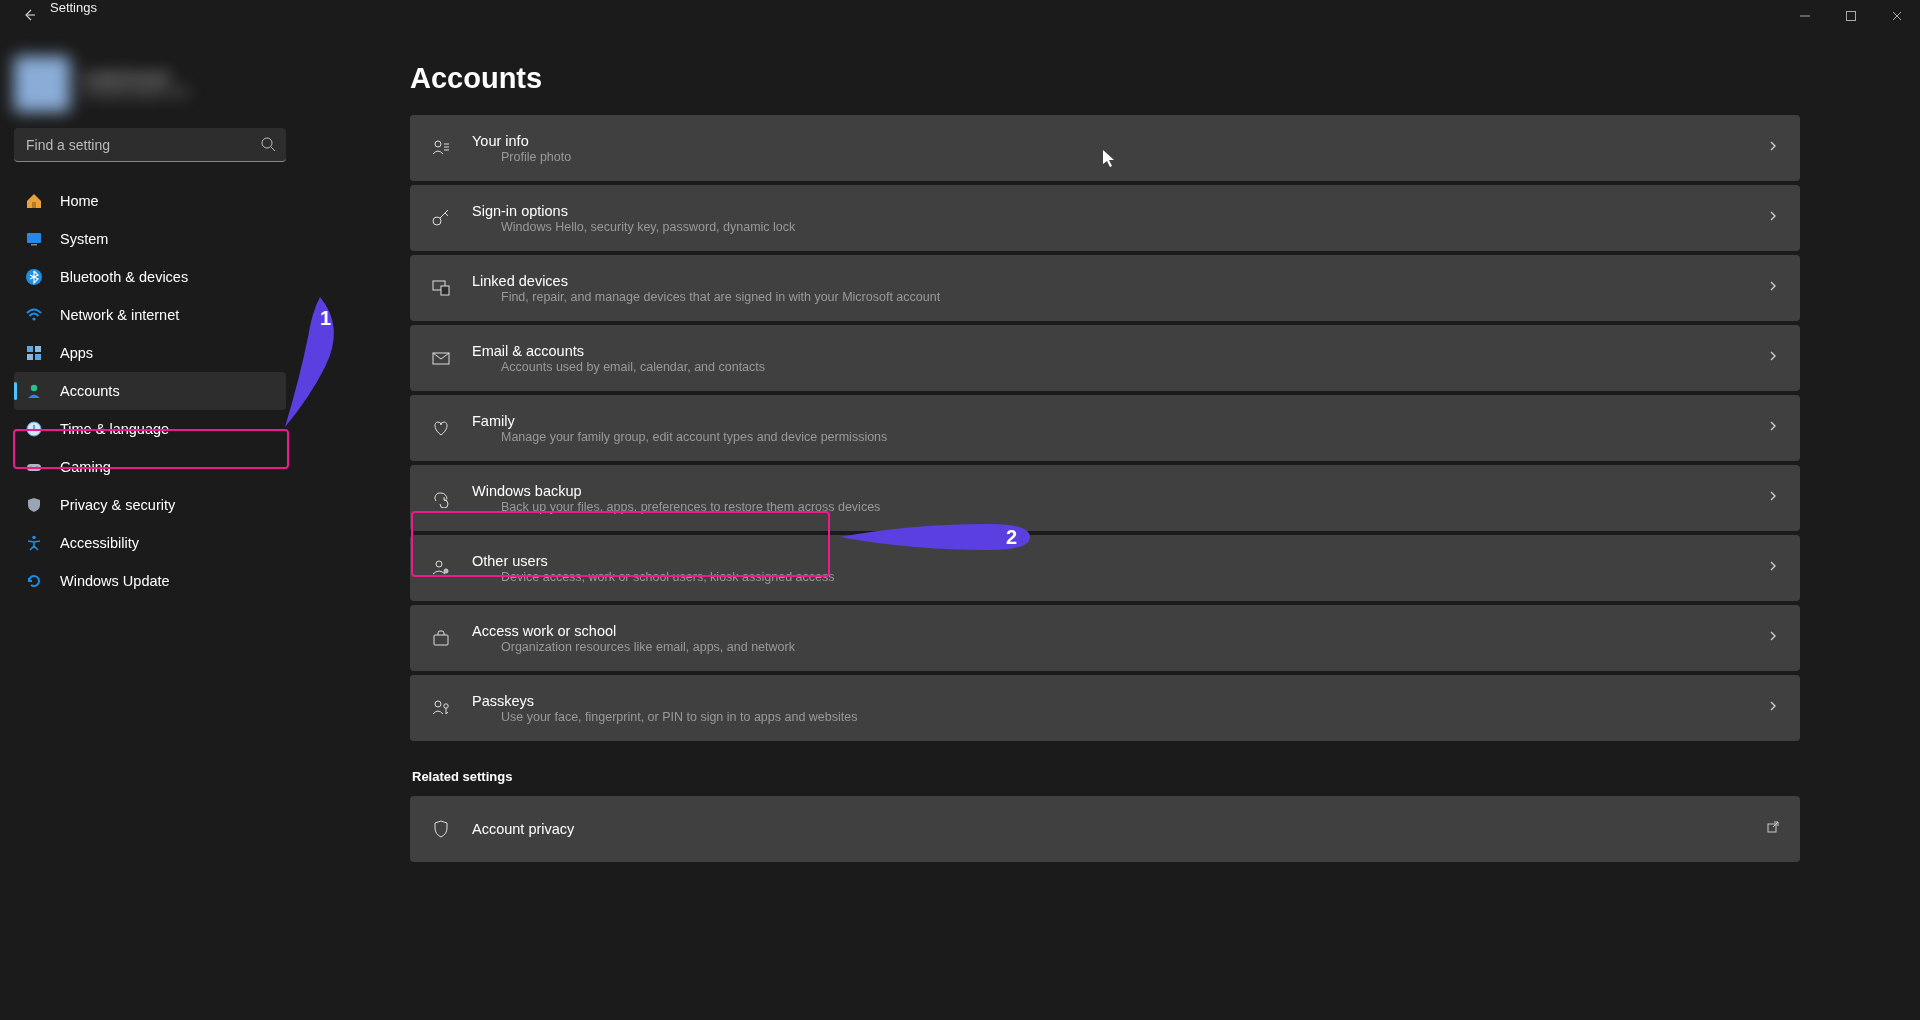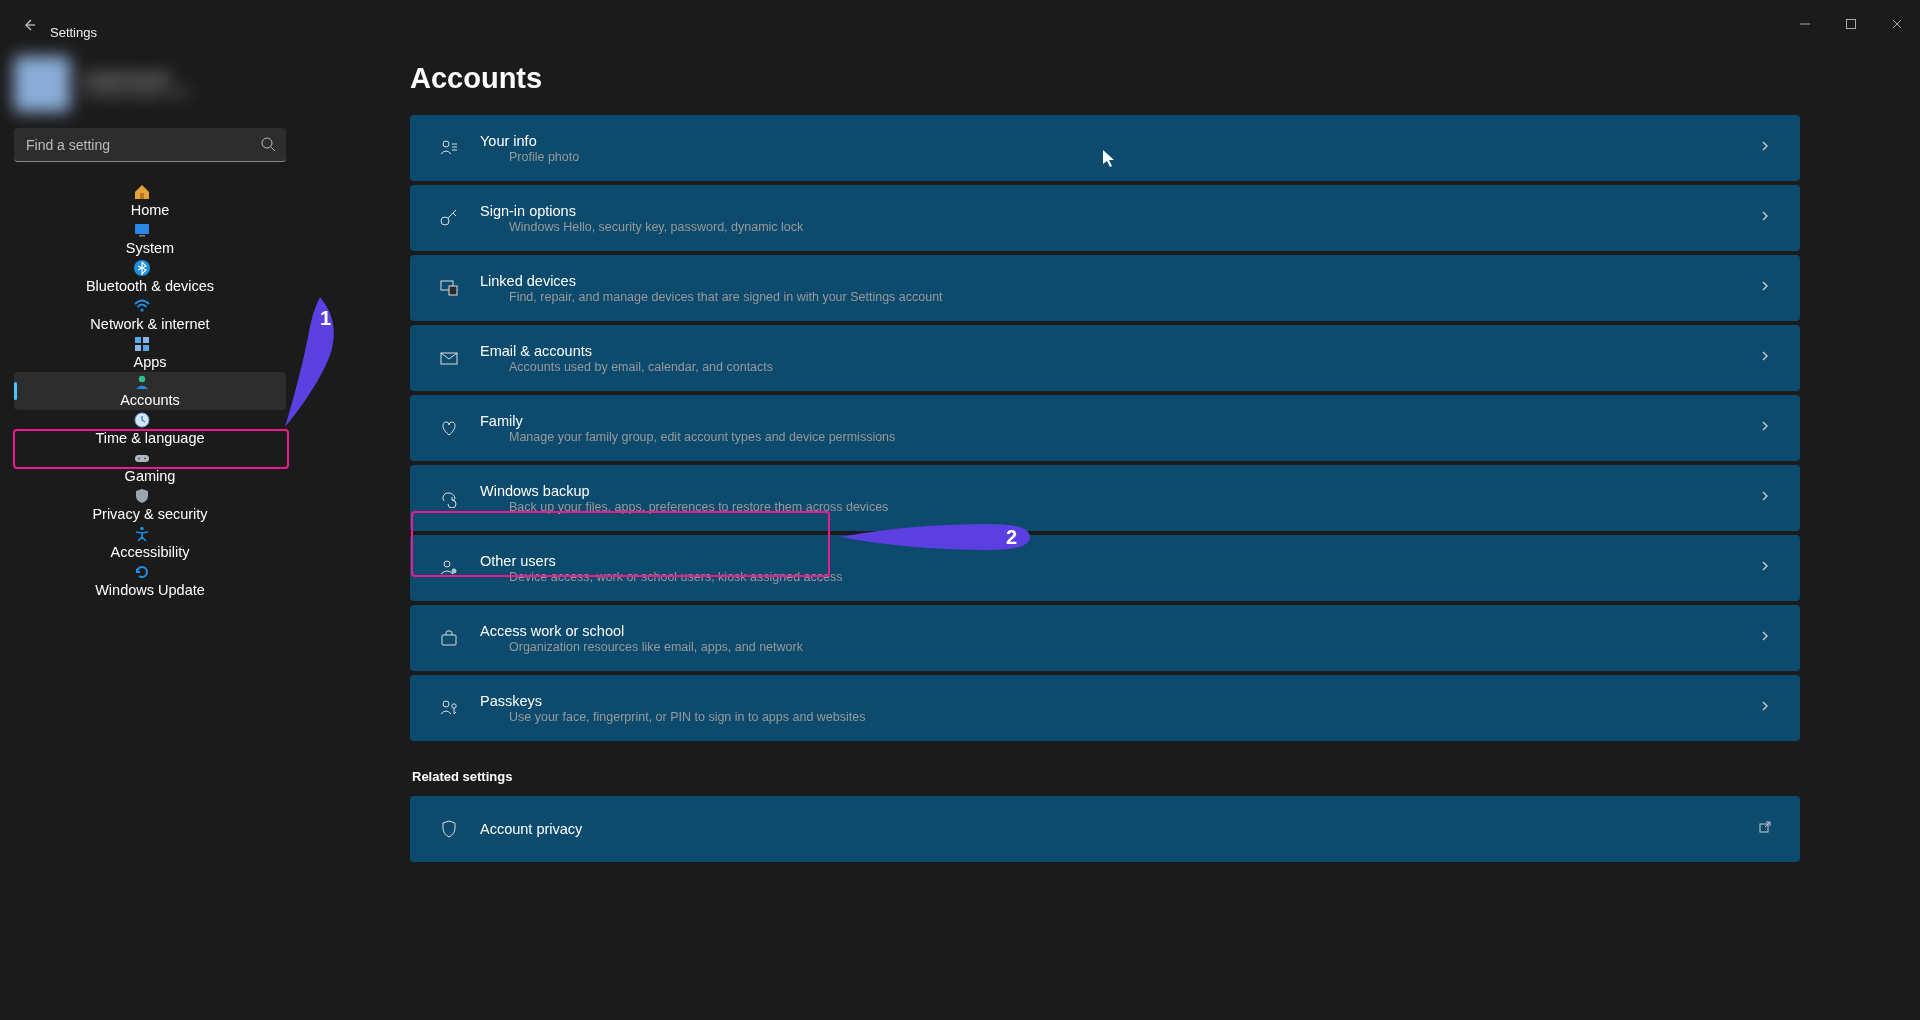--- a/index.html
+++ b/index.html
@@ -1,48 +1,48 @@
 <!DOCTYPE html>
 <html><head>
 <meta charset="utf-8">
 <style>
   * { margin: 0; padding: 0; box-sizing: border-box; font-family: "Segoe UI", sans-serif; }
   body { background: #1b1b1b; color: #ffffff; width: 1920px; height: 1020px; overflow: hidden; position: relative; }
 
   
-  .titlebar { height: 40px; display: flex; align-items: flex-end; padding-left: 14px; }
+  .titlebar { height: 40px; display: flex; align-items: flex-start; padding-left: 14px; }
   .titlebar .back { width: 30px; height: 30px; display:flex; align-items:center; justify-content:center; color:#ccc; }
   .titlebar .title { font-size: 13px; margin-left: 6px; color: #eee; }
   .titlebar .spacer { flex: 1; }
   .winbtn { width: 46px; height: 32px; display:flex; align-items:center; justify-content:center; color:#aaa; }
 
   .layout { display: flex; position: absolute; top: 40px; left: 0; right: 0; bottom: 0; }
 
   
   .sidebar { width: 300px; padding: 14px 14px 0 14px; }
   .profile { display:flex; align-items:center; height:60px; margin-bottom:14px; filter: blur(8px); }
   .profile .avatar { width:56px; height:56px; background:#8aadd8; border-radius:4px; margin-right:12px; }
   .profile .ptxt .n { font-size:14px; color:#fff; }
   .profile .ptxt .e { font-size:12px; color:#aaa; }
 
   .search { position:relative; margin-bottom:20px; }
   .search input { width:100%; height:34px; background:#2d2d2d; border:none; border-bottom:1px solid #888; border-radius:4px; color:#fff; padding:0 36px 0 12px; font-size:14px; outline:none; }
   .search input::placeholder { color:#bbb; }
   .search .sicon { position:absolute; right:10px; top:8px; color:#bbb; }
 
   .nav { list-style:none; }
-  .nav li { height:38px; display:flex; align-items:center; padding:0 10px; border-radius:4px; font-size:14.5px; color:#fff; cursor:default; position:relative;flex-direction:column; }
+  .nav li { height:38px; display:flex; align-items:center; padding:0 10px; border-radius:4px; font-size:14.5px; color:#fff; cursor:default; position:relative; }
   .nav li .nicon { width:20px; height:20px; margin-right:16px; display:flex; align-items:center; justify-content:center; }
   .nav li.active { background:#2d2d2d; }
   .nav li.active::before { content:""; position:absolute; left:0; top:10px; bottom:10px; width:3px; background:#4cc2ff; border-radius:2px; }
 
   
   .main { flex:1; padding: 22px 120px 0 110px; overflow-y:auto; }
   .page-title { font-size:29px; font-weight:600; margin-bottom:20px; }
-  .card { background:#0c4a6e; border-radius:4px; margin-bottom:4px; height:66px; display:flex; align-items:center; padding:0 28px; cursor:default; }
+  .card { background:#404040; border-radius:4px; margin-bottom:4px; height:66px; display:flex; align-items:center; padding:0 20px; cursor:default; }
   .card .cicon { width:22px; height:22px; margin-right:20px; color:#ddd; display:flex; align-items:center; justify-content:center; }
   .card .ctext .ct { font-size:14.5px; color:#fff; }
   .card .ctext .cs { font-size:12.5px; color:#999; margin-top:1px;margin-left:29px; }
   .card .chev { margin-left:auto; color:#ccc; }
   .section-h { font-size:13px; font-weight:600; margin:28px 0 12px 2px; }
 
   
   .annot-box { position:absolute; border:2.5px solid #ec1a8c; border-radius:4px; pointer-events:none; z-index:50; }
   .annot-arrow { position:absolute; z-index:49; }
   .annot-num { font-size:20px; font-weight:600; fill:#fff; }
@@ -243,21 +243,21 @@
 
     <div class="card">
       <span class="cicon">
           <svg width="20" height="20" viewBox="0 0 20 20">
             <rect x="2" y="3" width="12" height="9" stroke="#ddd" fill="none"></rect>
             <rect x="10" y="8" width="8" height="9" stroke="#ddd" fill="#2b2b2b"></rect>
           </svg>
         </span>
       <div class="ctext">
           <div class="ct">Linked devices</div>
-          <div class="cs">Find, repair, and manage devices that are signed in with your Settings account</div>
+          <div class="cs">Find, repair, and manage devices that are signed in with your Microsoft account</div>
         </div>
       <span class="chev"><svg width="14" height="14" viewBox="0 0 14 14">
             <path d="M5 3 L9 7 L5 11" stroke="#ccc" fill="none" stroke-width="1.4"></path>
           </svg></span>
     </div>
 
     <div class="card">
       <span class="cicon">
           <svg width="20" height="20" viewBox="0 0 20 20">
             <rect x="2" y="5" width="16" height="11" stroke="#ddd" fill="none"></rect>

